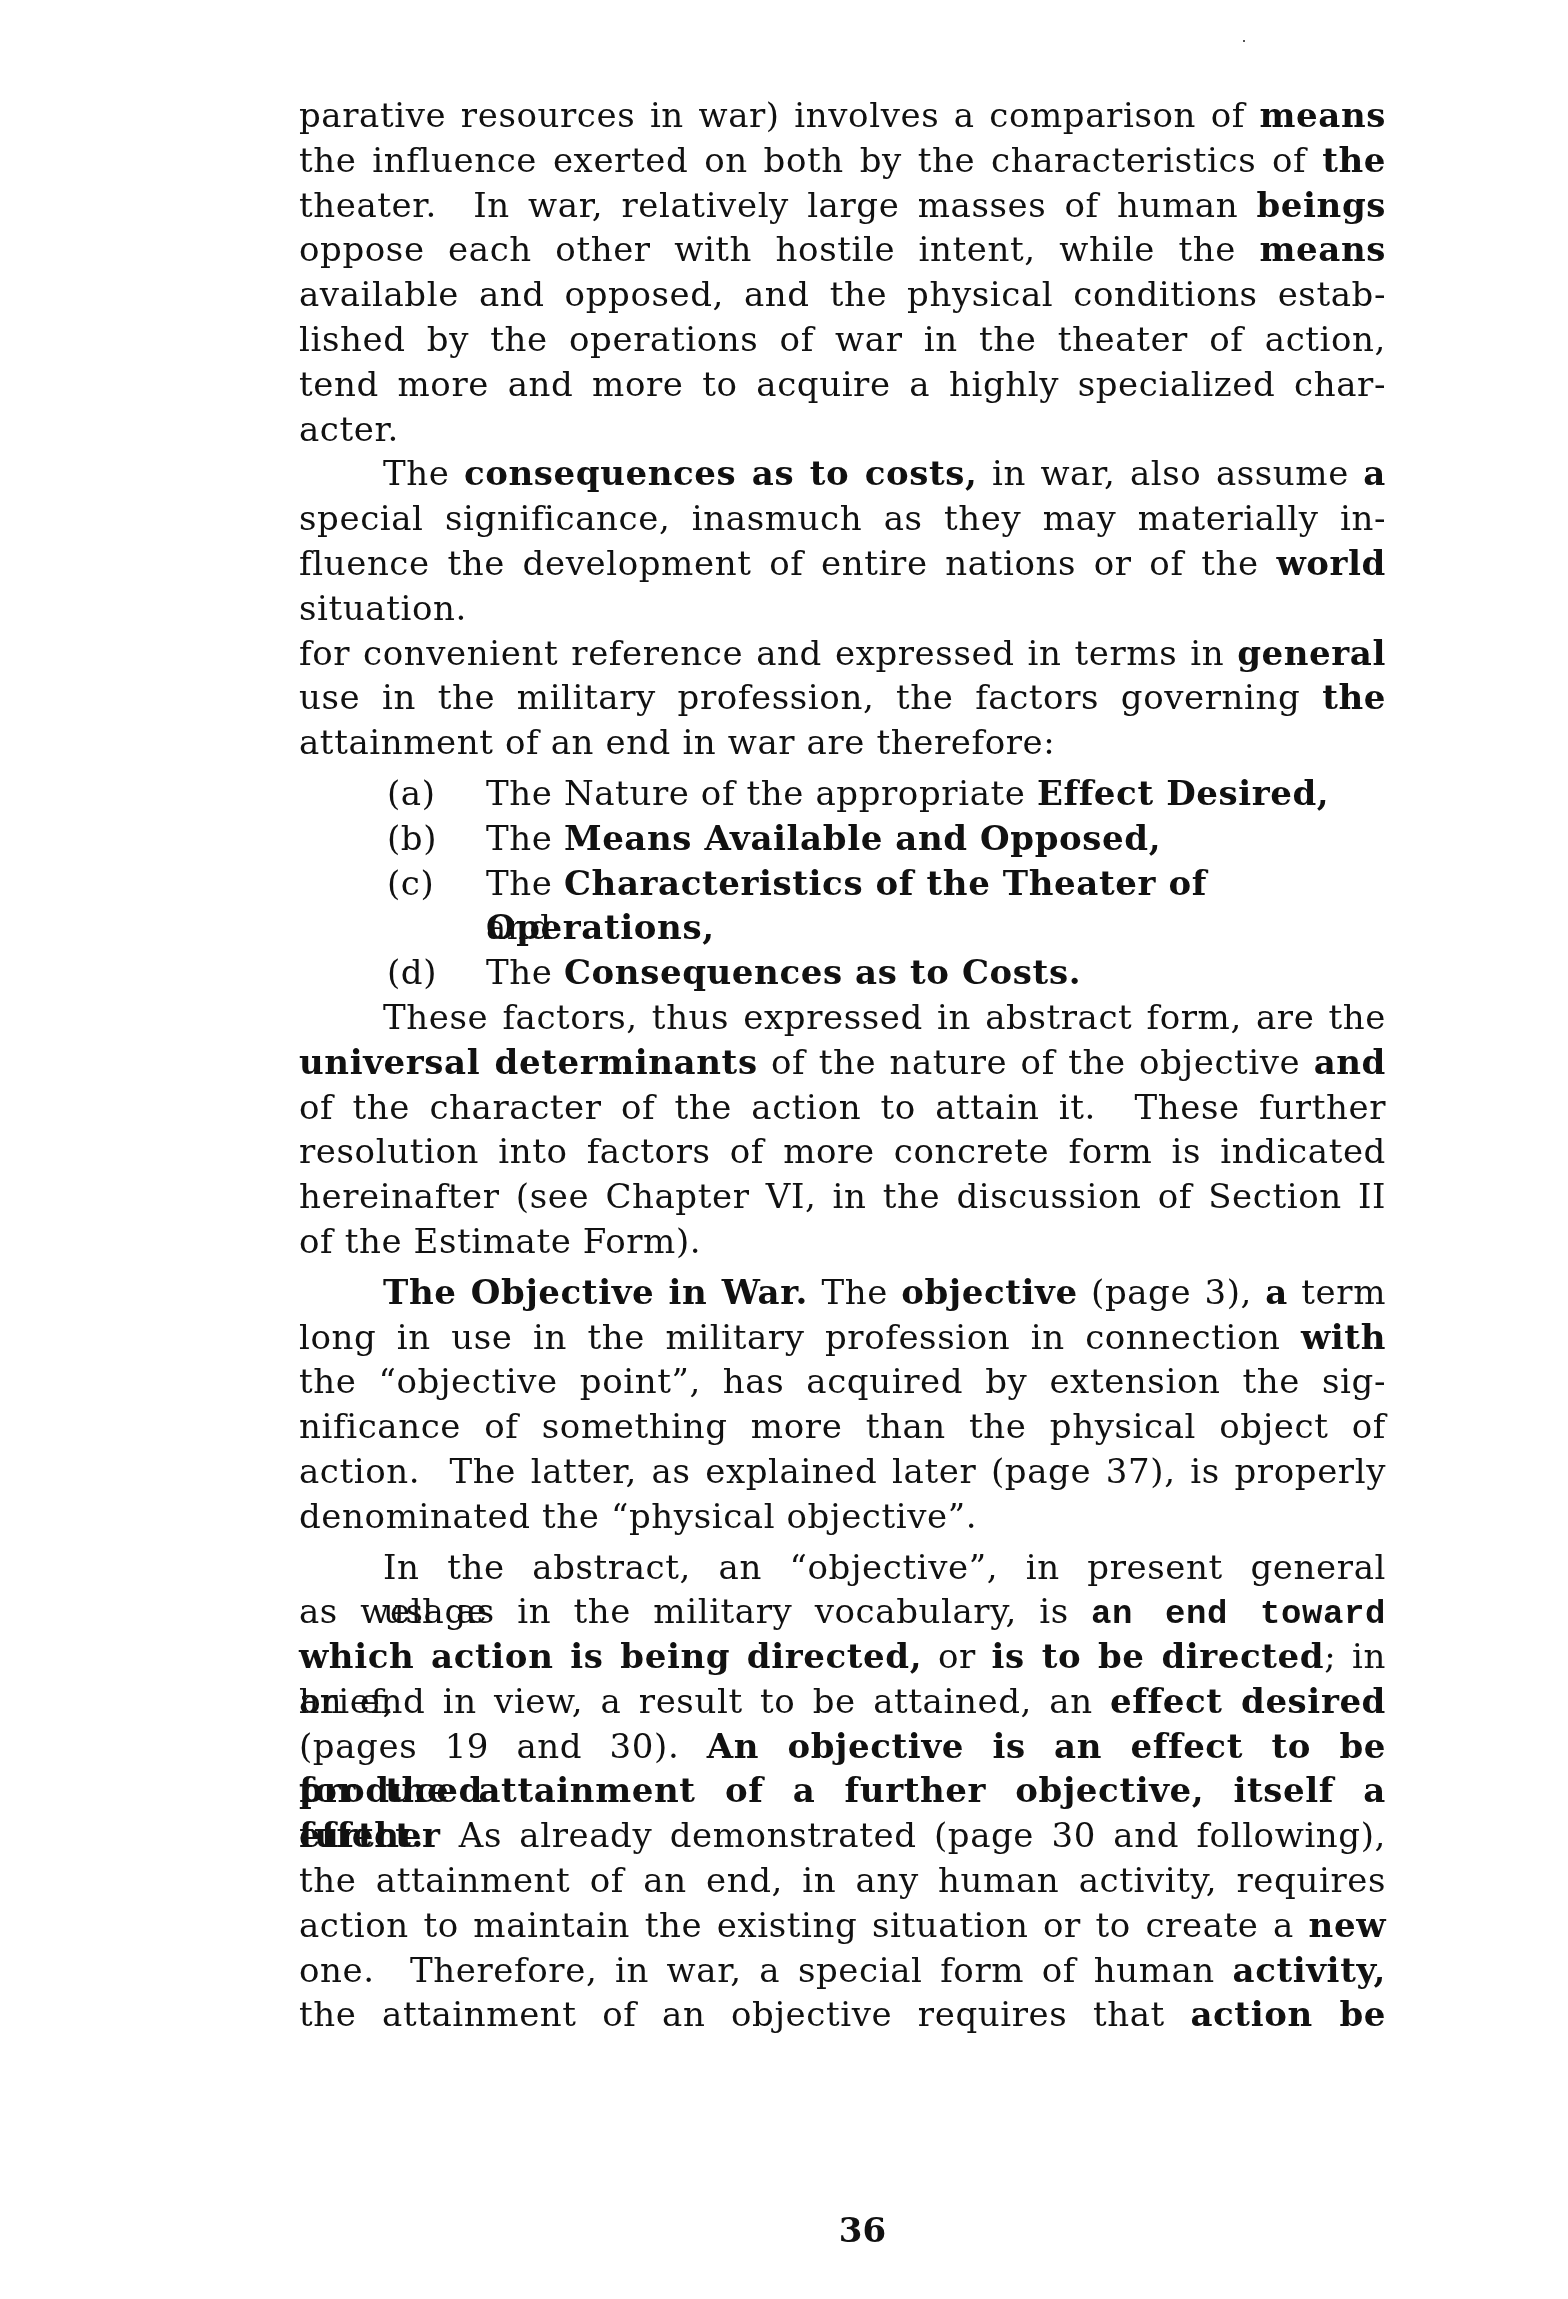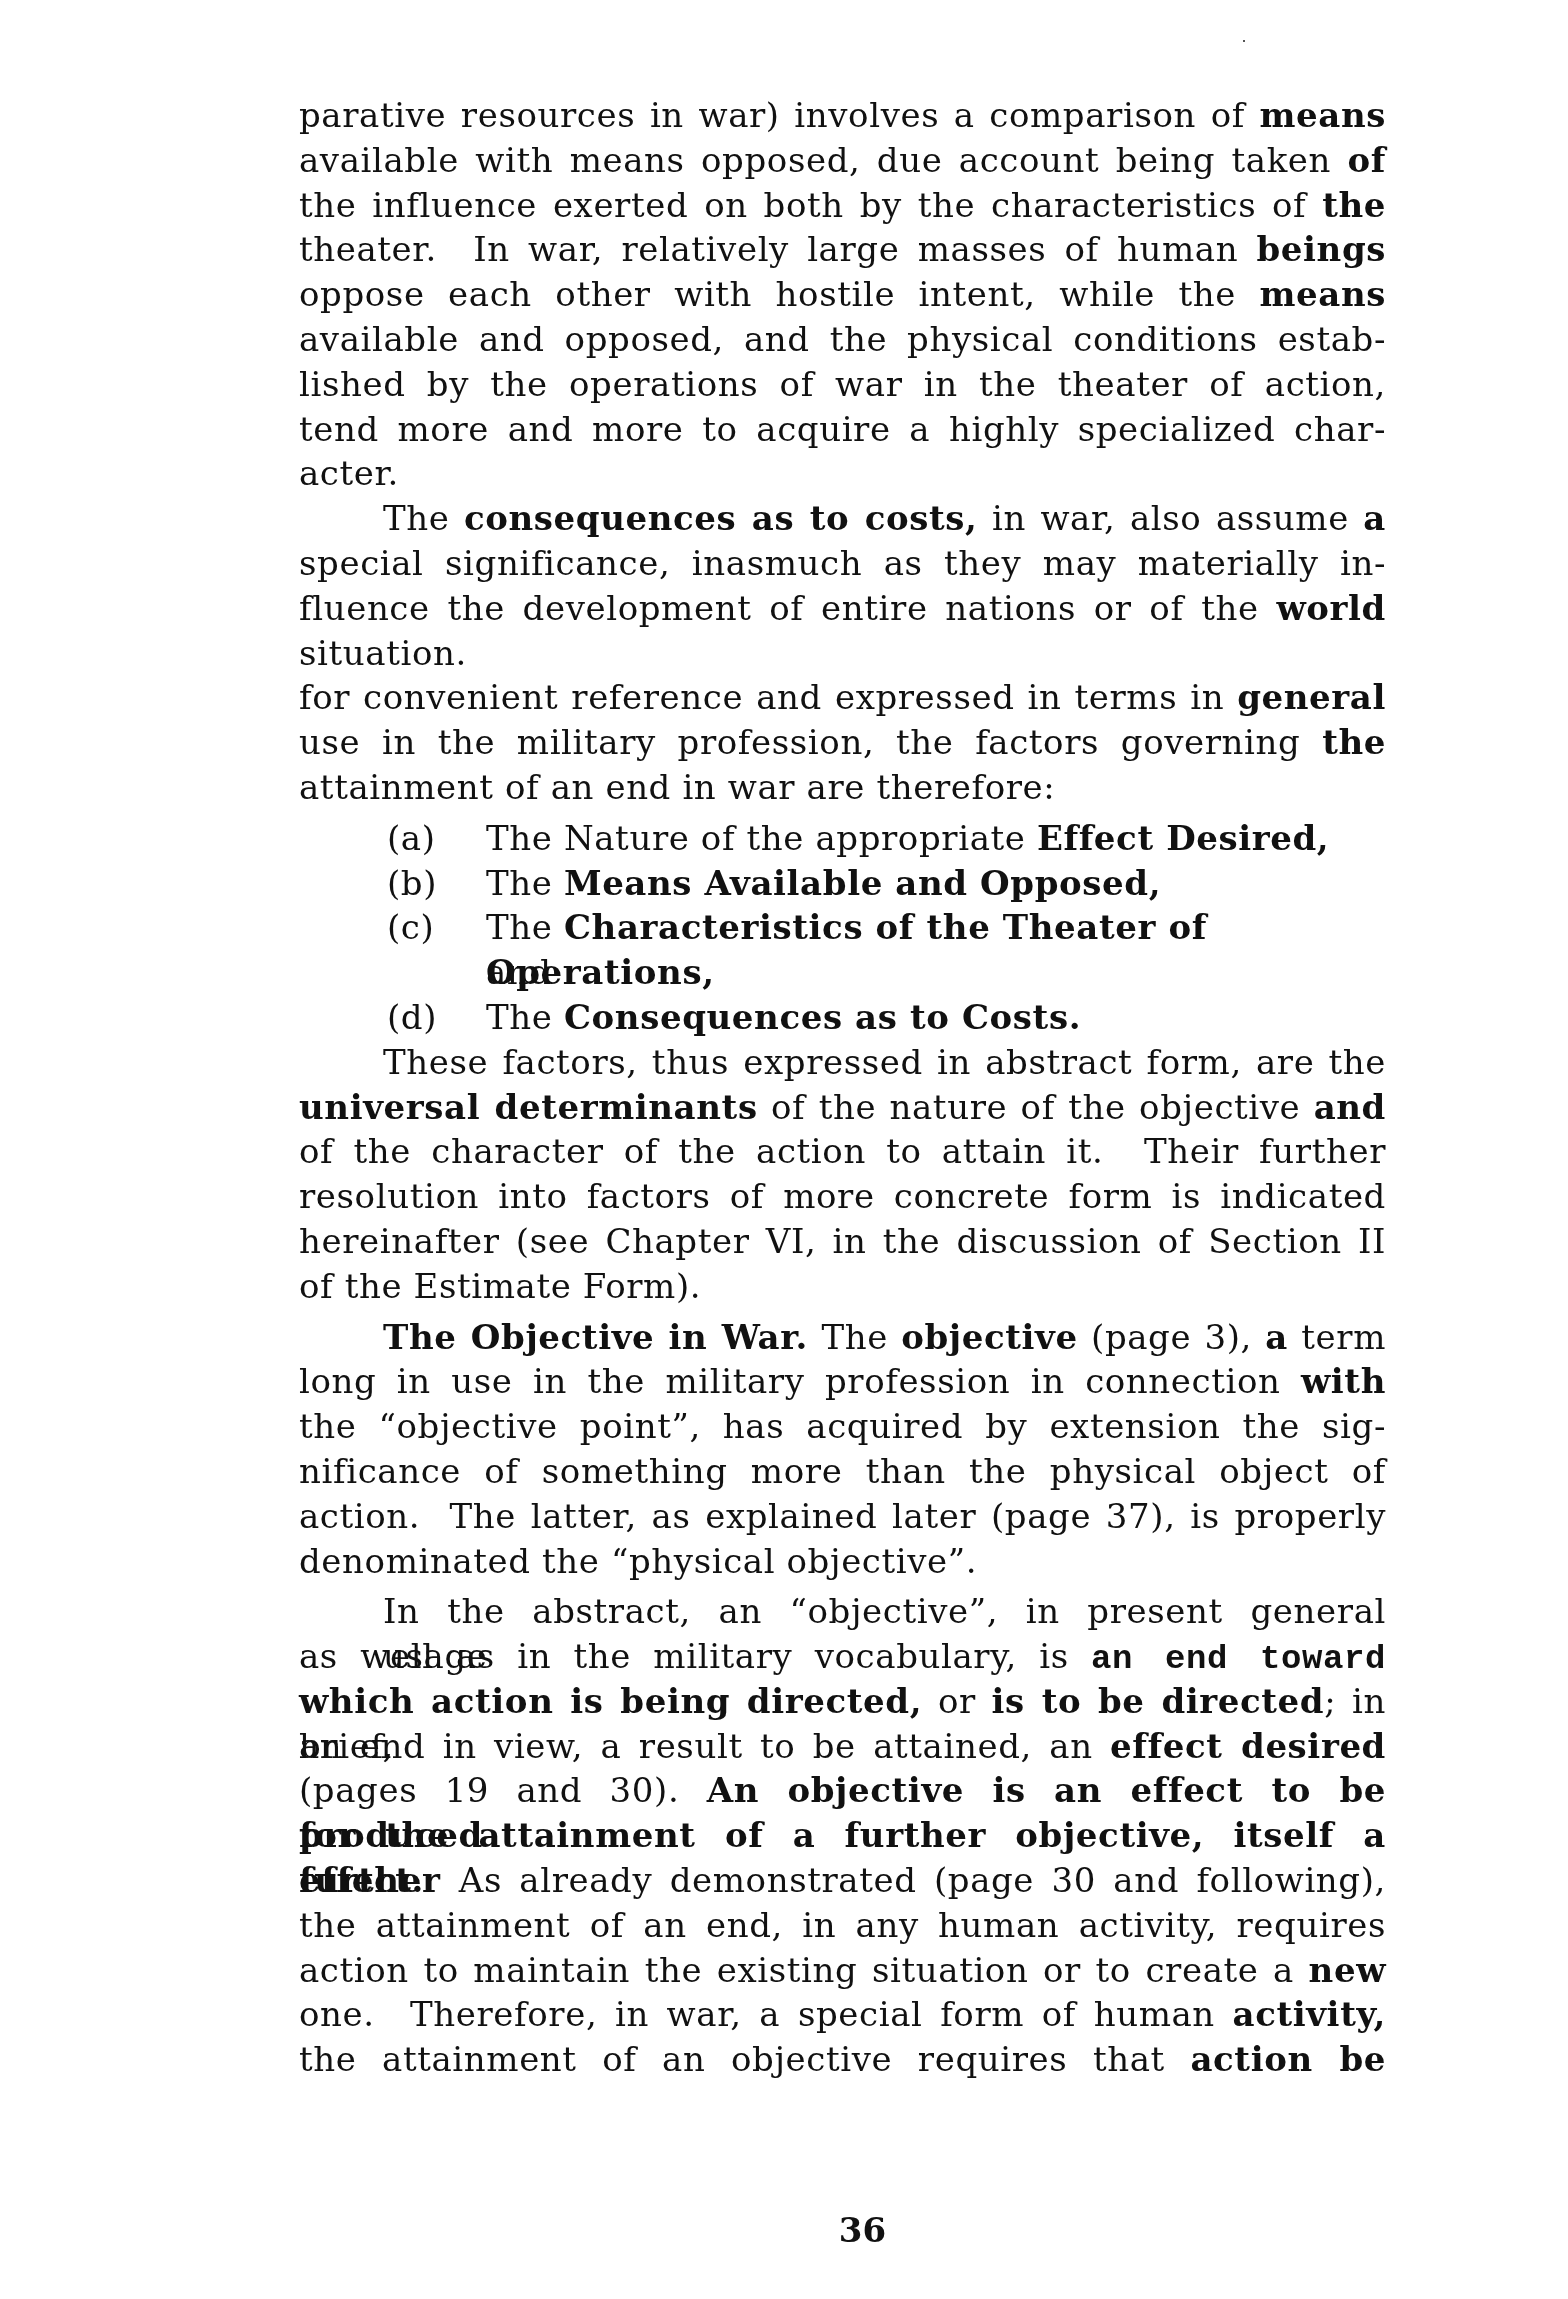--- a/index.html
+++ b/index.html
@@ -98,21 +98,20 @@
 </style>
 </head>
 <body>
 
 <div class="page">
   <div class="speck"></div>
 
   <div class="column">
     <div id="lines-before">
         <div class="line"><span style="white-space: pre-wrap;">parative resources in war) involves a comparison of </span><span class="b" style="white-space: pre-wrap;">means</span></div>
-        <div class="line"><span style="white-space: pre-wrap;">available with means opposed, due account being taken </span><span class="b" style="white-space: pre-wrap;">of</span></div>
         <div class="line"><span style="white-space: pre-wrap;">the influence exerted on both by the characteristics of </span><span class="b" style="white-space: pre-wrap;">the</span></div>
         <div class="line"><span style="white-space: pre-wrap;">theater.  In war, relatively large masses of human </span><span class="b" style="white-space: pre-wrap;">beings</span></div>
         <div class="line"><span style="white-space: pre-wrap;">oppose each other with hostile intent, while the </span><span class="b" style="white-space: pre-wrap;">means</span></div>
         <div class="line"><span style="white-space: pre-wrap;">available and opposed, and the physical conditions estab-</span></div>
         <div class="line"><span style="white-space: pre-wrap;">lished by the operations of war in the theater of action,</span></div>
         <div class="line"><span style="white-space: pre-wrap;">tend more and more to acquire a highly specialized char-</span></div>
         <div class="line last"><span style="white-space: pre-wrap;">acter.</span></div>
         <div class="line indent"><span style="white-space: pre-wrap;">The </span><span class="b" style="white-space: pre-wrap;">consequences as to costs,</span><span style="white-space: pre-wrap;"> in war, also assume </span><span class="b" style="white-space: pre-wrap;">a</span></div>
         <div class="line"><span style="white-space: pre-wrap;">special significance, inasmuch as they may materially in-</span></div>
         <div class="line"><span style="white-space: pre-wrap;">fluence the development of entire nations or of the </span><span class="b" style="white-space: pre-wrap;">world</span></div>
@@ -139,21 +138,21 @@
           <span class="item-text"><span style="white-space: pre-wrap;">and</span></span>
         </div>
         <div class="list-item">
           <span class="marker">(d)</span>
           <span class="item-text"><span style="white-space: pre-wrap;">The </span><span class="b" style="white-space: pre-wrap;">Consequences as to Costs.</span></span>
         </div>
       </div>
     <div id="lines-after">
         <div class="line indent"><span style="white-space: pre-wrap;">These factors, thus expressed in abstract form, are the</span></div>
         <div class="line"><span class="b" style="white-space: pre-wrap;">universal determinants</span><span style="white-space: pre-wrap;"> of the nature of the objective </span><span class="b" style="white-space: pre-wrap;">and</span></div>
-        <div class="line"><span style="white-space: pre-wrap;">of the character of the action to attain it.  Their further</span></div>
+        <div class="line"><span style="white-space: pre-wrap;">of the character of the action to attain it.  These further</span></div>
         <div class="line"><span style="white-space: pre-wrap;">resolution into factors of more concrete form is indicated</span></div>
         <div class="line"><span style="white-space: pre-wrap;">hereinafter (see Chapter VI, in the discussion of Section II</span></div>
         <div class="line last"><span style="white-space: pre-wrap;">of the Estimate Form).</span></div>
         <div class="line indent gap-before"><span class="b" style="white-space: pre-wrap;">The Objective in War.</span><span style="white-space: pre-wrap;"> The </span><span class="b" style="white-space: pre-wrap;">objective</span><span style="white-space: pre-wrap;"> (page 3), </span><span class="b" style="white-space: pre-wrap;">a</span><span style="white-space: pre-wrap;"> term</span></div>
         <div class="line"><span style="white-space: pre-wrap;">long in use in the military profession in connection </span><span class="b" style="white-space: pre-wrap;">with</span></div>
         <div class="line"><span style="white-space: pre-wrap;">the “objective point”, has acquired by extension the sig-</span></div>
         <div class="line"><span style="white-space: pre-wrap;">nificance of something more than the physical object of</span></div>
         <div class="line"><span style="white-space: pre-wrap;">action.  The latter, as explained later (page 37), is properly</span></div>
         <div class="line last"><span style="white-space: pre-wrap;">denominated the “physical objective”.</span></div>
         <div class="line indent gap-before"><span style="white-space: pre-wrap;">In the abstract, an “objective”, in present general usage</span></div>

